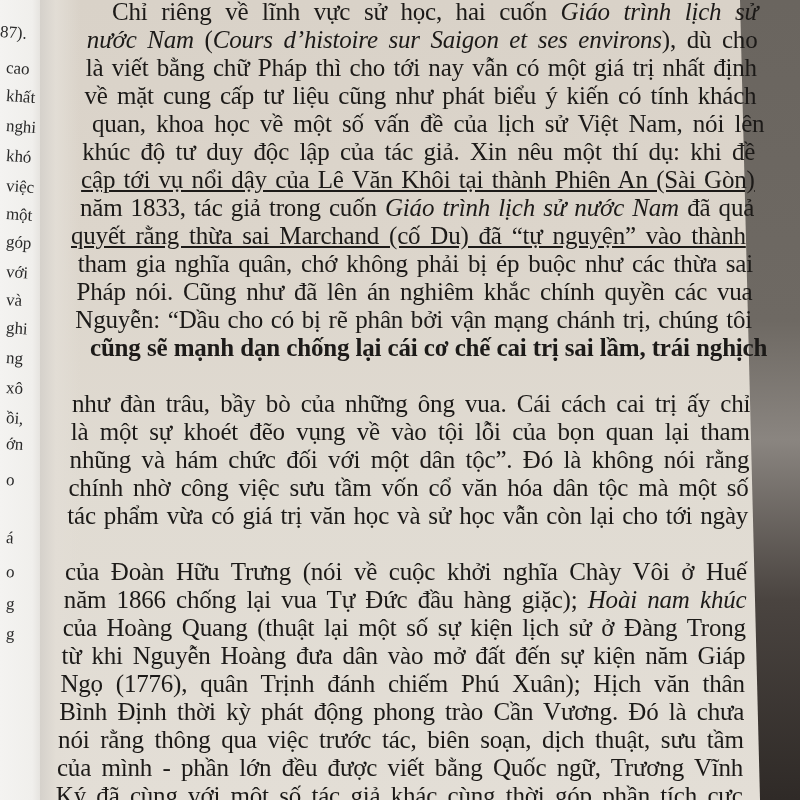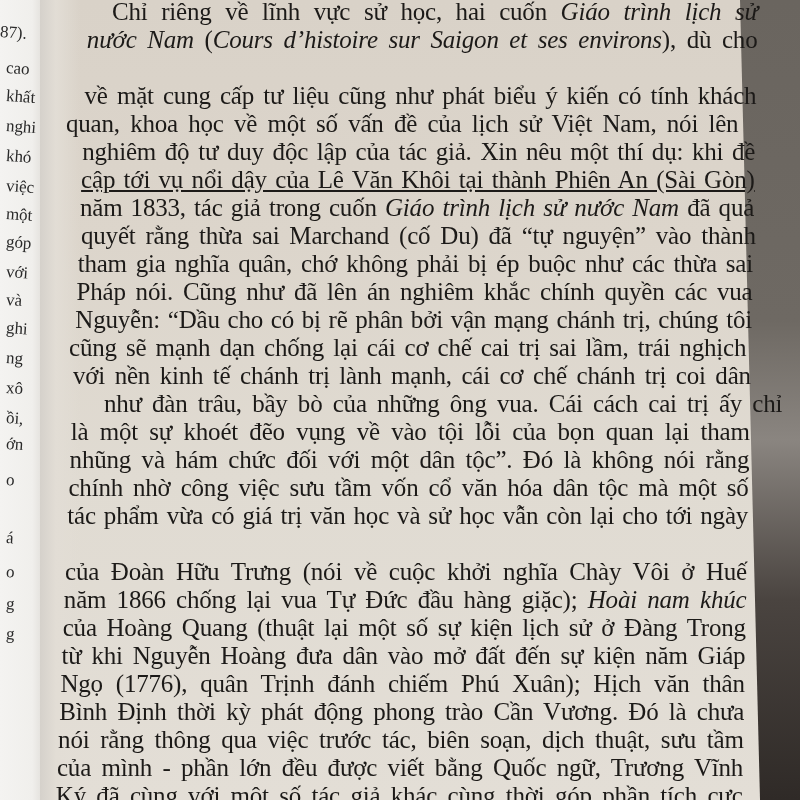--- a/index.html
+++ b/index.html
@@ -69,32 +69,32 @@
     <span class="left-frag" style="top: 594px; left: 6px;">g</span>
     <span class="left-frag" style="top: 624px; left: 6px;">g</span>
   </div>
 
 <div class="main-page"></div>
 <div class="gutter"></div>
 
 <div class="text-block" id="text-block">
     <div class="line" style="top: -6px; left: 112px; width: 646px;"><span>Chỉ riêng về lĩnh vực sử học, hai cuốn </span><i>Giáo trình lịch sử</i></div>
     <div class="line" style="top: 22px; left: 86.85px; width: 670.6px;"><i>nước Nam</i><span> (</span><i>Cours d’histoire sur Saigon et ses environs</i><span>), dù cho</span></div>
+    <div class="line" style="top: 50px; left: 85.7px; width: 671.2px;"><span>là viết bằng chữ Pháp thì cho tới nay vẫn có một giá trị nhất định</span></div>
     <div class="line" style="top: 78px; left: 84.55px; width: 671.8px;"><span>về mặt cung cấp tư liệu cũng như phát biểu ý kiến có tính khách</span></div>
-    <div class="line" style="top: 106px; left: 66px; width: 672.4px;"><span>quan, khoa học về một số vấn đề của lịch sử Việt Nam, nói lên</span></div>
-    <div class="line" style="top: 134px; left: 82.25px; width: 673px;"><span>nghiêm độ tư duy độc lập của tác giả. Xin nêu một thí dụ: khi đề</span></div>
+    <div class="line" style="top: 106px; left: 92px; width: 672.4px;"><span>quan, khoa học về một số vấn đề của lịch sử Việt Nam, nói lên</span></div>
+    <div class="line" style="top: 134px; left: 82.25px; width: 673px;"><span>khúc độ tư duy độc lập của tác giả. Xin nêu một thí dụ: khi đề</span></div>
     <div class="line" style="top: 162px; left: 81.1px; width: 673.6px; text-decoration: underline;"><span>cập tới vụ nổi dậy của Lê Văn Khôi tại thành Phiên An (Sài Gòn)</span></div>
     <div class="line" style="top: 190px; left: 79.95px; width: 674.2px;"><span>năm 1833, tác giả trong cuốn </span><i>Giáo trình lịch sử nước Nam</i><span> đã quả</span></div>
-    <div class="line" style="top: 218px; left: 81px; width: 674.8px;"><span>quyết rằng thừa sai Marchand (cố Du) đã “tự nguyện” vào thành</span></div>
+    <div class="line" style="top: 218px; left: 71px; width: 674.8px; text-decoration: underline;"><span>quyết rằng thừa sai Marchand (cố Du) đã “tự nguyện” vào thành</span></div>
     <div class="line" style="top: 246px; left: 77.65px; width: 675.4px;"><span>tham gia nghĩa quân, chớ không phải bị ép buộc như các thừa sai</span></div>
     <div class="line" style="top: 274px; left: 76.5px; width: 676px;"><span>Pháp nói. Cũng như đã lên án nghiêm khắc chính quyền các vua</span></div>
     <div class="line" style="top: 302px; left: 75.35px; width: 676.6px;"><span>Nguyễn: “Dầu cho có bị rẽ phân bởi vận mạng chánh trị, chúng tôi</span></div>
-    <div class="line" style="top: 330px; left: 69px; width: 677.2px;"><span>cũng sẽ mạnh dạn chống lại cái cơ chế cai trị sai lầm, trái nghịch</span></div>
-    <div class="line" style="top: 358px; left: 73.05px; width: 677.8px;"><span>với nền kinh tế chánh trị lành mạnh, cái cơ chế chánh trị coi dân</span></div>
-    <div class="line" style="top: 386px; left: 71.9px; width: 678.4px; margin-left: 32px;"><span>như đàn trâu, bầy bò của những ông vua. Cái cách cai trị ấy chỉ</span></div>
+    <div class="line" style="top: 330px; left: 90px; width: 677.2px; font-weight: bold;"><span>cũng sẽ mạnh dạn chống lại cái cơ chế cai trị sai lầm, trái nghịch</span></div>
+    <div class="line" style="top: 386px; left: 71.9px; width: 678.4px;"><span>như đàn trâu, bầy bò của những ông vua. Cái cách cai trị ấy chỉ</span></div>
     <div class="line" style="top: 414px; left: 70.75px; width: 679px;"><span>là một sự khoét đẽo vụng về vào tội lỗi của bọn quan lại tham</span></div>
     <div class="line" style="top: 442px; left: 69.6px; width: 679.6px;"><span>nhũng và hám chức đối với một dân tộc”. Đó là không nói rằng</span></div>
     <div class="line" style="top: 470px; left: 68.45px; width: 680.2px;"><span>chính nhờ công việc sưu tầm vốn cổ văn hóa dân tộc mà một số</span></div>
     <div class="line" style="top: 498px; left: 67.3px; width: 680.8px;"><span>tác phẩm vừa có giá trị văn học và sử học vẫn còn lại cho tới ngày</span></div>
     <div class="line" style="top: 554px; left: 65px; width: 682px;"><span>của Đoàn Hữu Trưng (nói về cuộc khởi nghĩa Chày Vôi ở Huế</span></div>
     <div class="line" style="top: 582px; left: 63.85px; width: 682.6px;"><span>năm 1866 chống lại vua Tự Đức đầu hàng giặc); </span><i>Hoài nam khúc</i></div>
     <div class="line" style="top: 610px; left: 62.7px; width: 683.2px;"><span>của Hoàng Quang (thuật lại một số sự kiện lịch sử ở Đàng Trong</span></div>
     <div class="line" style="top: 638px; left: 61.55px; width: 683.8px;"><span>từ khi Nguyễn Hoàng đưa dân vào mở đất đến sự kiện năm Giáp</span></div>
     <div class="line" style="top: 666px; left: 60.4px; width: 684.4px;"><span>Ngọ (1776), quân Trịnh đánh chiếm Phú Xuân); Hịch văn thân</span></div>
     <div class="line" style="top: 694px; left: 59.25px; width: 685px;"><span>Bình Định thời kỳ phát động phong trào Cần Vương. Đó là chưa</span></div>

